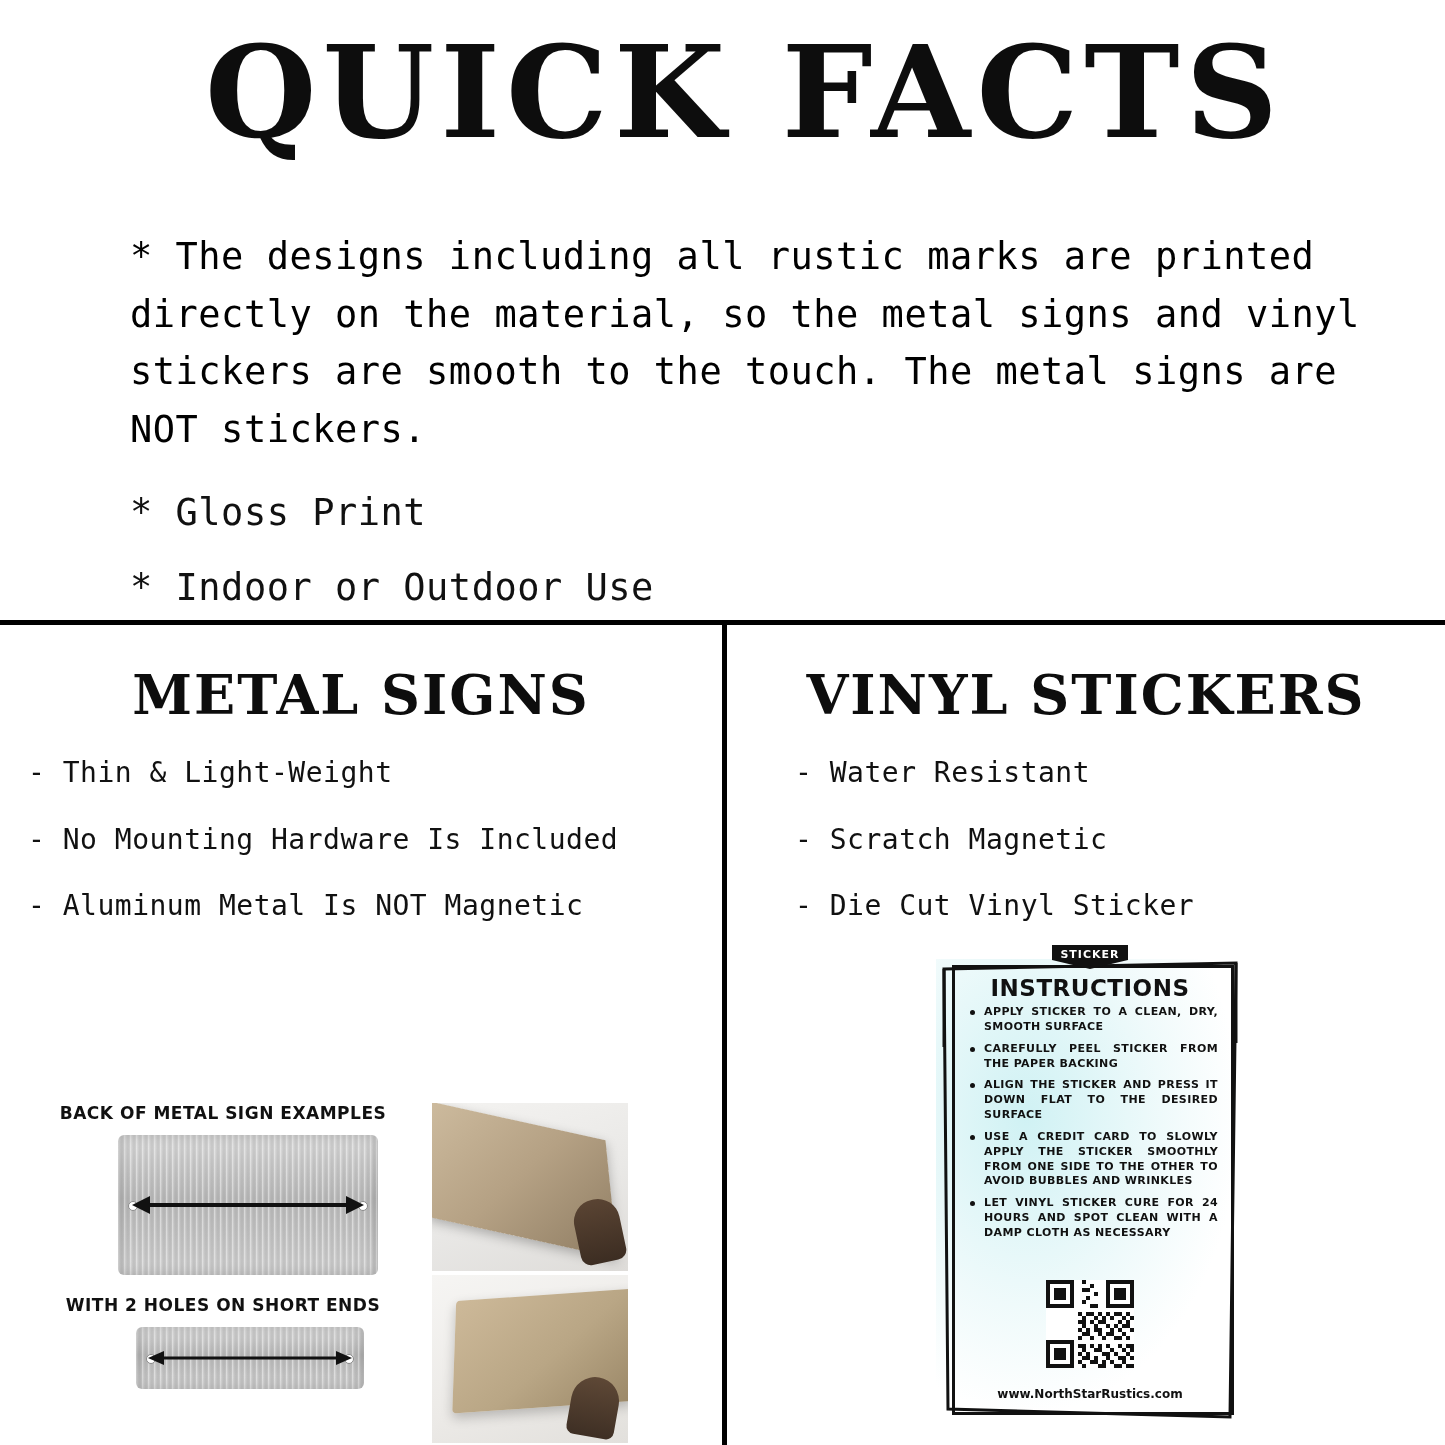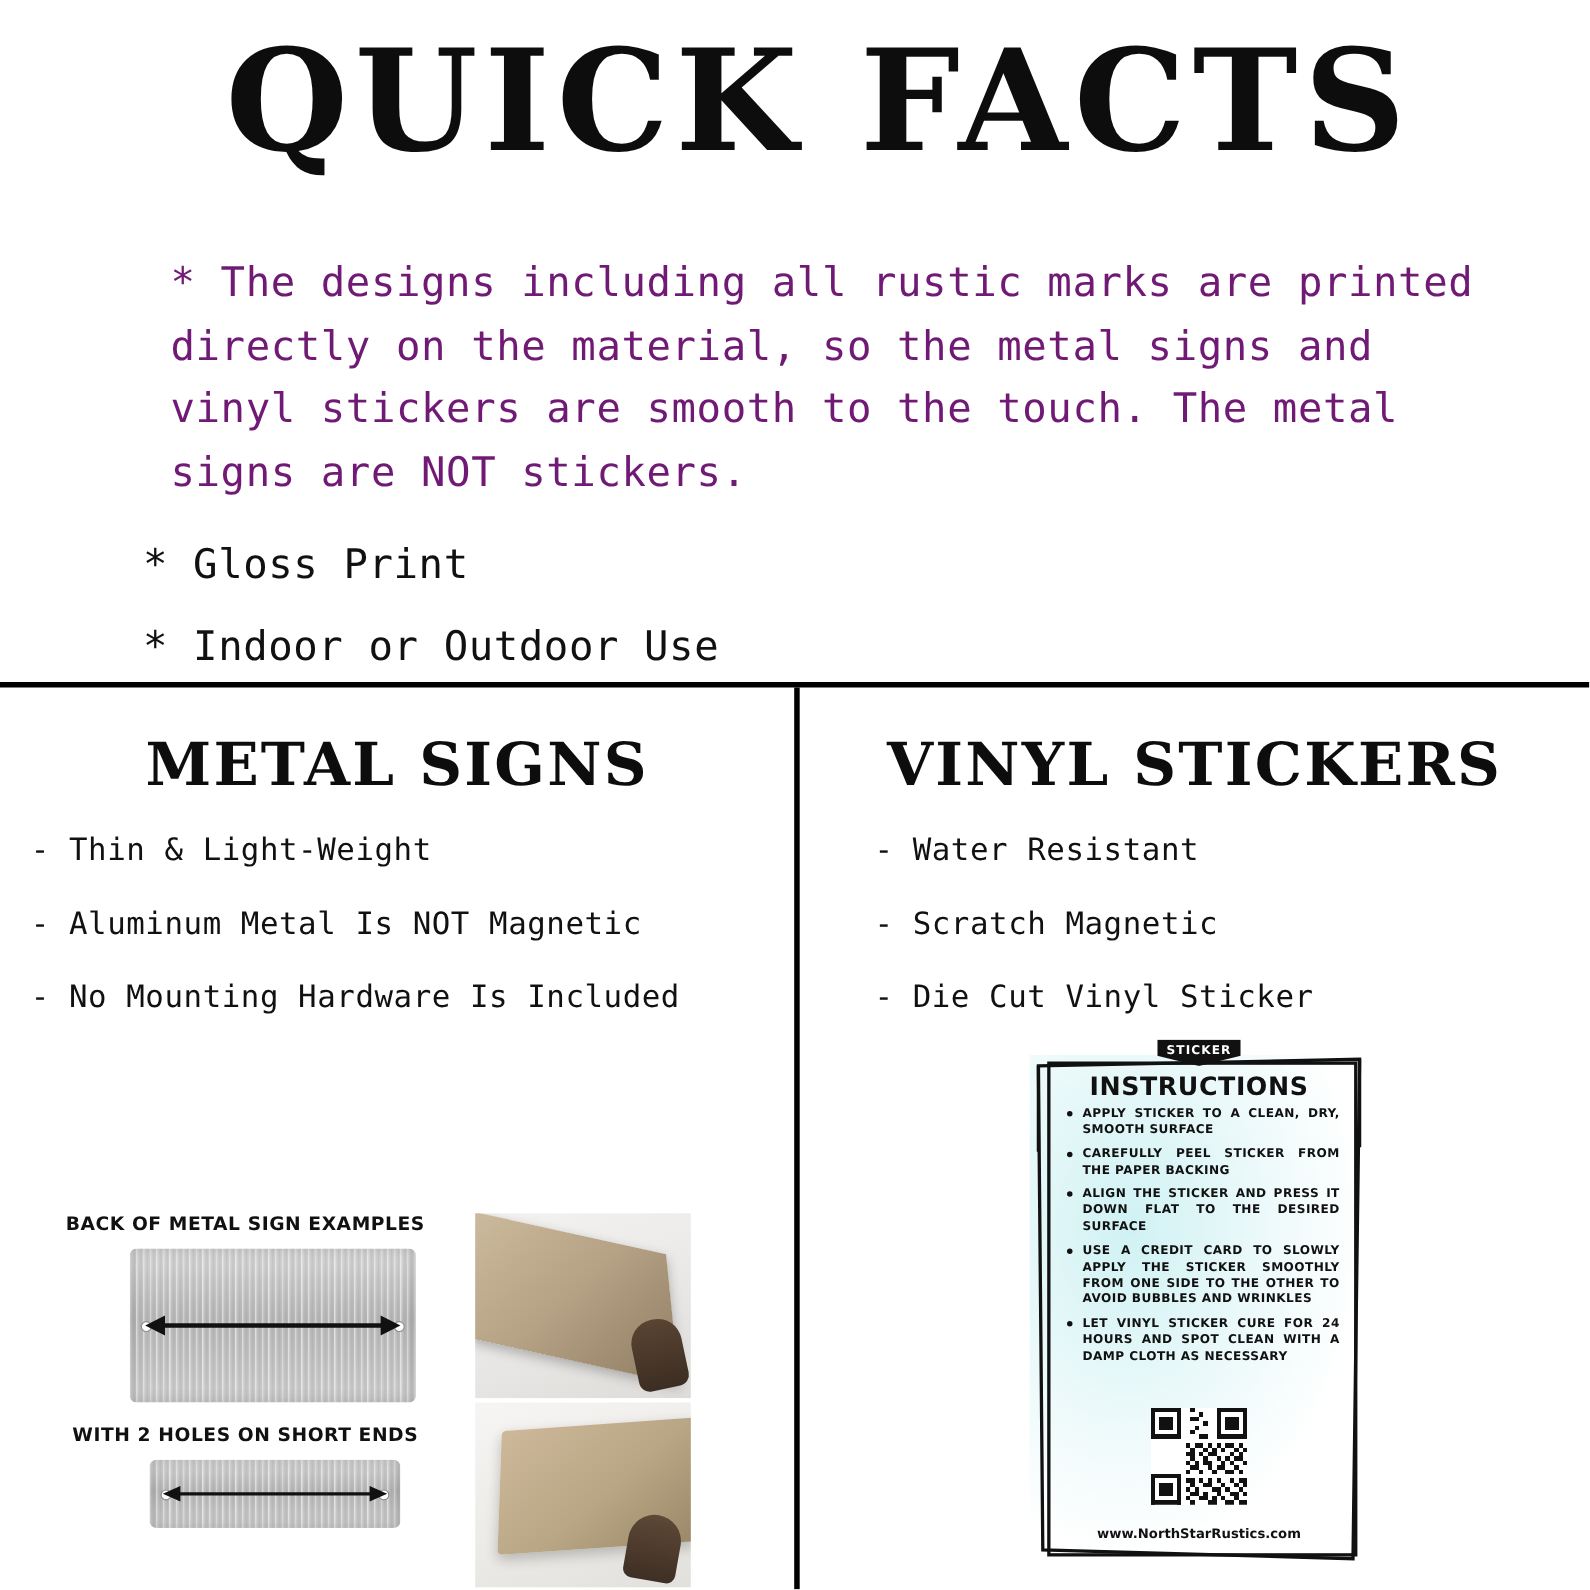--- a/index.html
+++ b/index.html
@@ -42,22 +42,21 @@
   .facts {
     position: absolute;
     left: 130px;
     top: 228px;
     width: 1250px;
   }
   .fact-main {
     font-size: 37px;
     line-height: 1.56;
     letter-spacing: 0.5px;
-    color: #701a75;
-    margin-left: 25px;
+    color: #000000;
   }
   .fact-line {
     font-size: 37px;
     letter-spacing: 0.5px;
     margin-top: 32px;
     color: #111;
   }
 
   
   .hrule {
@@ -313,22 +312,22 @@
     </div>
   </div>
 
   <div class="hrule"></div>
   <div class="vrule"></div>
 
   <div class="col col-left">
     <div class="col-title">METAL SIGNS</div>
     <div class="bullets-left">
       <div class="bullet">- Thin &amp; Light-Weight</div>
+      <div class="bullet">- No Mounting Hardware Is Included</div>
       <div class="bullet">- Aluminum Metal Is NOT Magnetic</div>
-      <div class="bullet">- No Mounting Hardware Is Included</div>
     </div>
 
     <div class="metal-figs">
 
       <div class="cap" style="position:absolute;left:0;top:0;width:390px;">BACK OF METAL SIGN EXAMPLES</div>
 
       <div class="plate" style="left:90px;top:32px;width:260px;height:140px;position:absolute;">
         <span class="hole l"></span>
         <span class="hole r"></span>
         <svg class="arrow-svg" width="260" height="140" viewBox="0 0 260 140">

